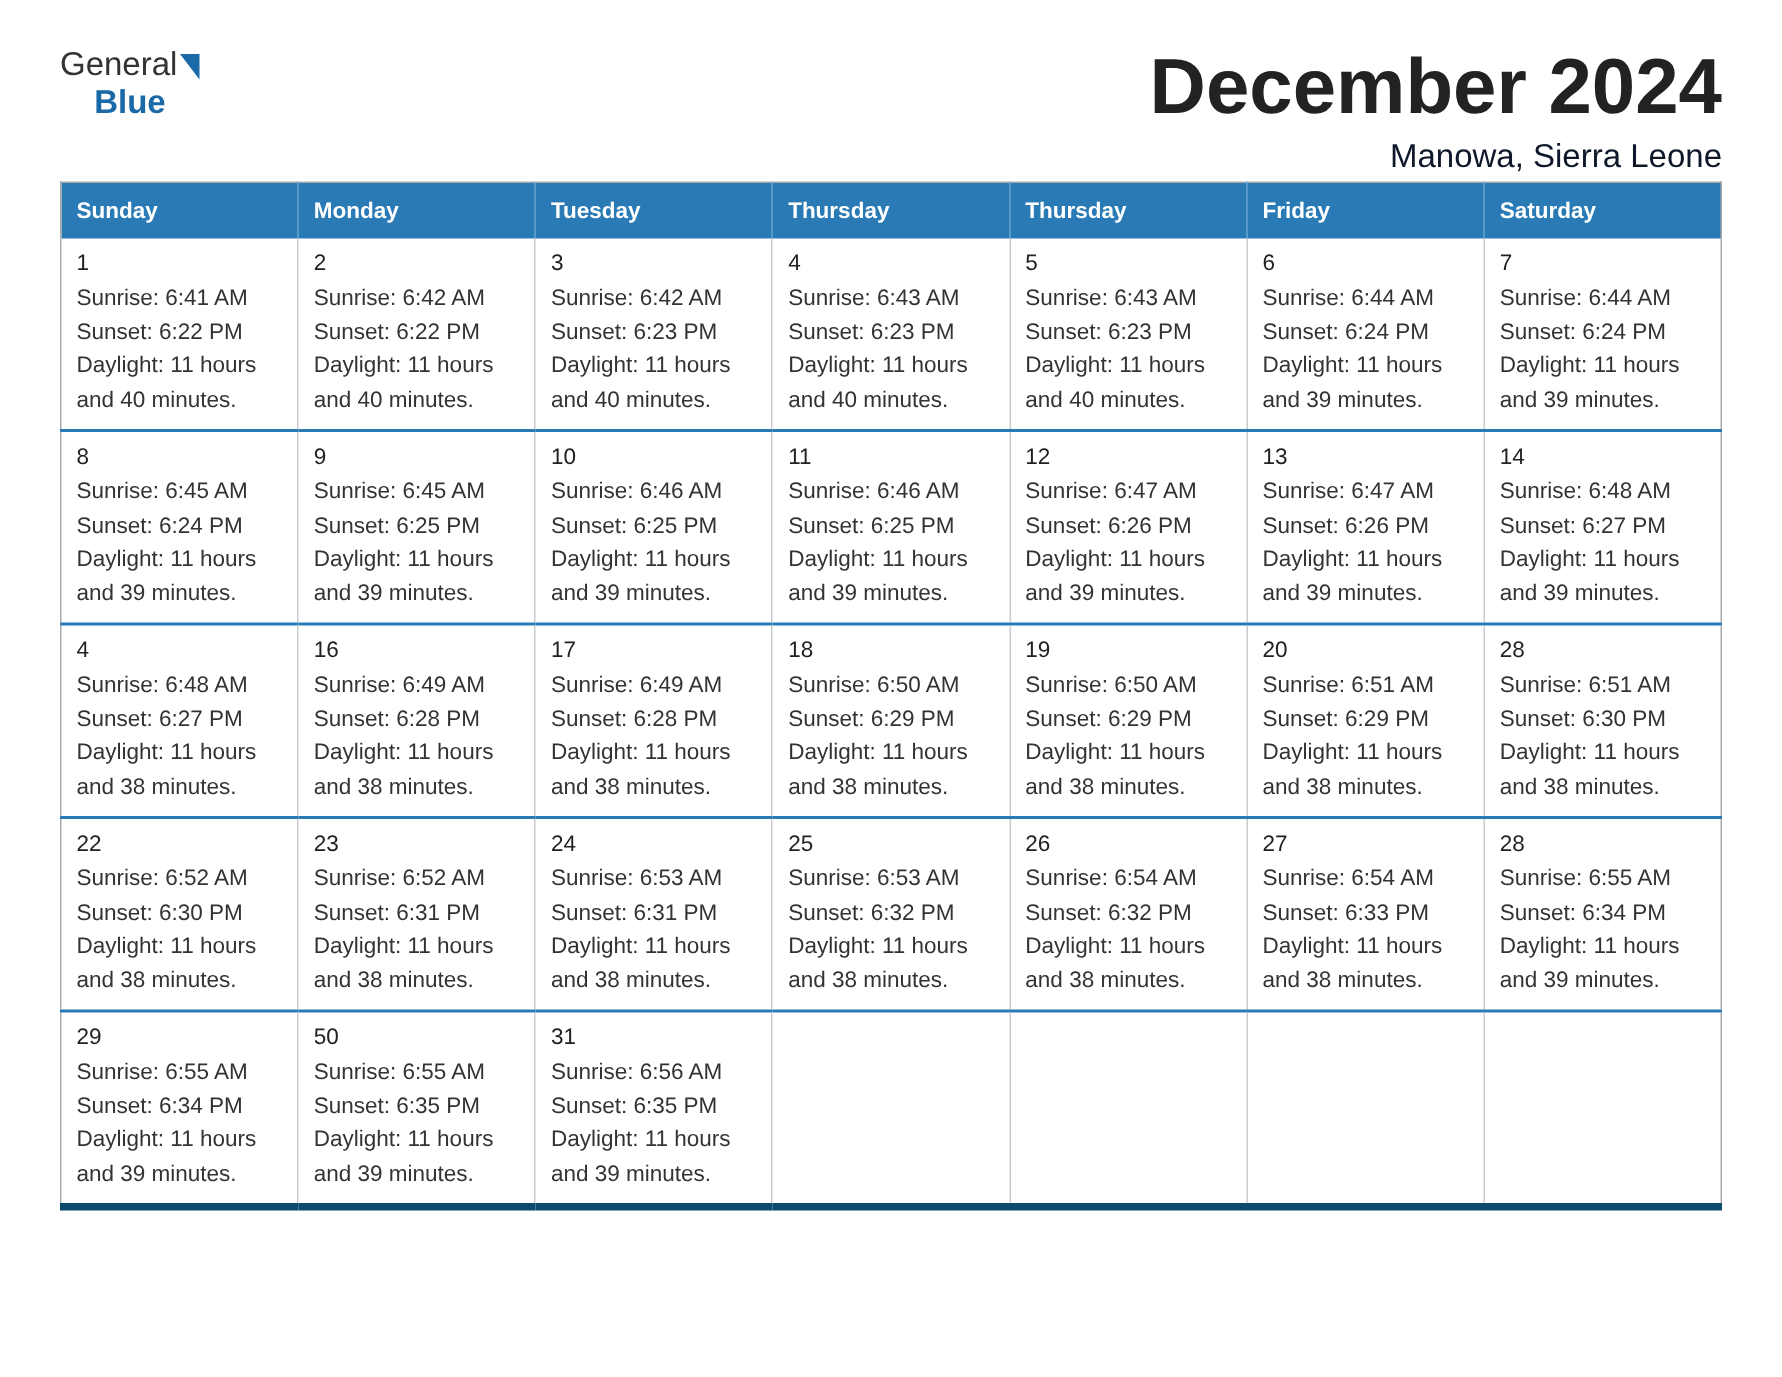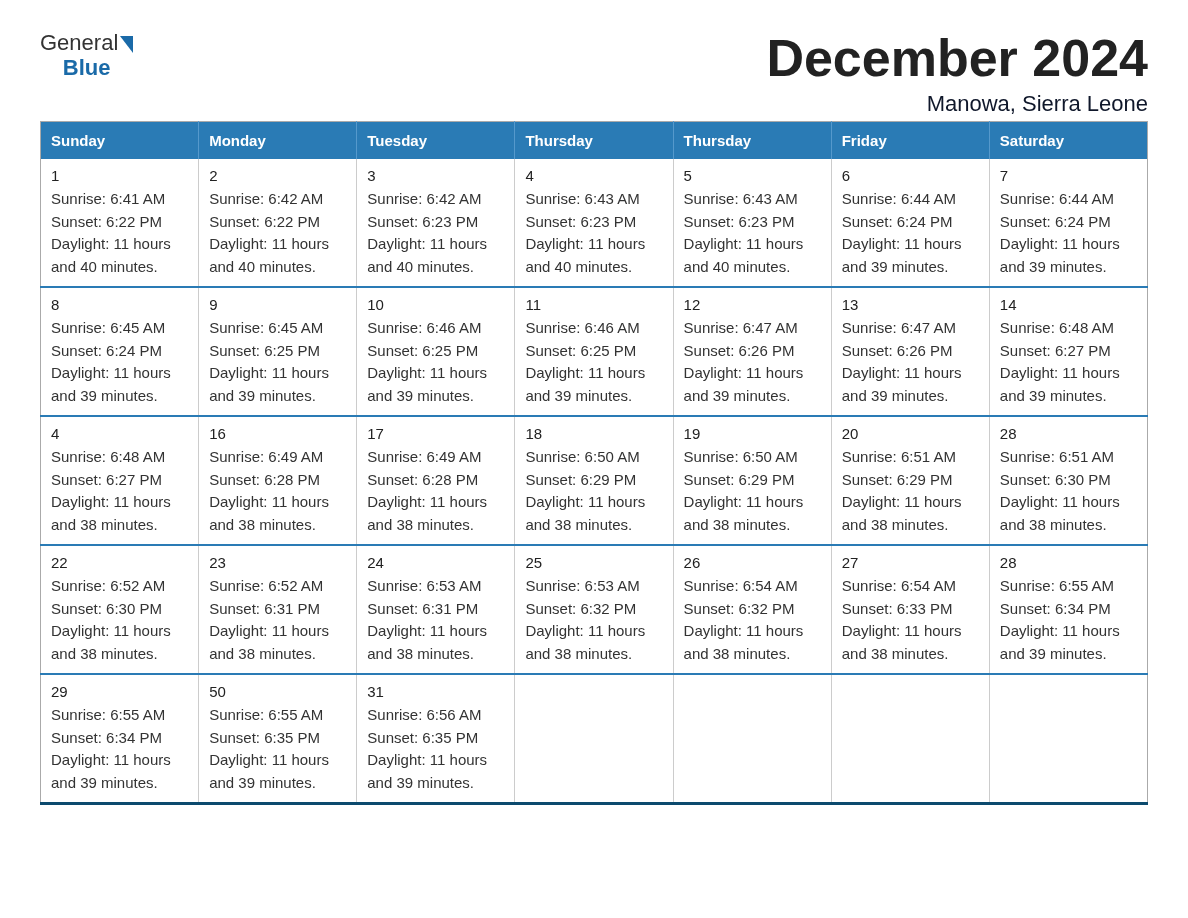--- a/index.html
+++ b/index.html
@@ -59,21 +59,21 @@
       border-bottom: 2px solid #2a7bb5;
       font-size: 13px;
       color: #333;
       width: 14.28%;
       min-height: 100px;
     }
     .calendar-table tbody td:last-child {
       border-right: none;
     }
     .calendar-table tbody tr:last-child td {
-      border-bottom: 3px solid #0c4a6e;
+      border-bottom: 5px solid #0c4a6e;
     }
     .day-number {
       font-size: 15px;
       font-weight: normal;
       color: #222;
       margin-bottom: 4px;
       display: block;
     }
     .day-info {
       font-size: 15px;

